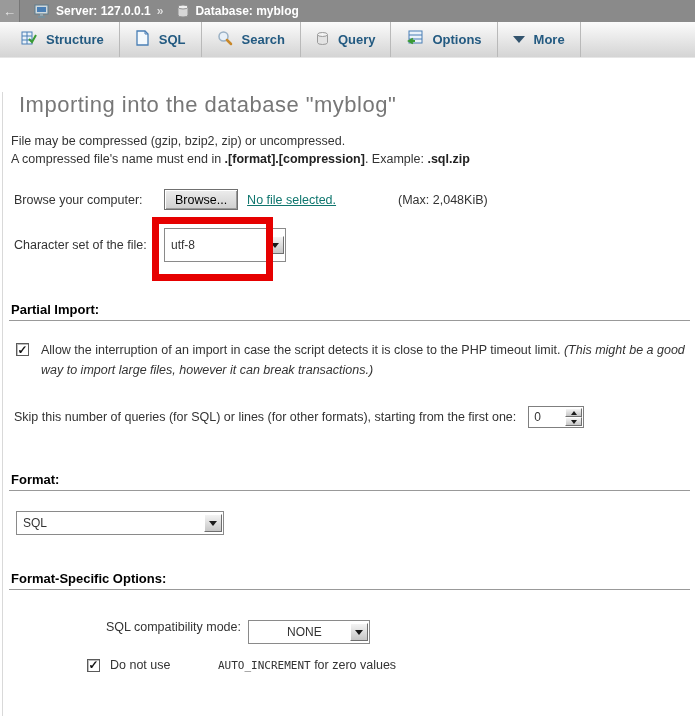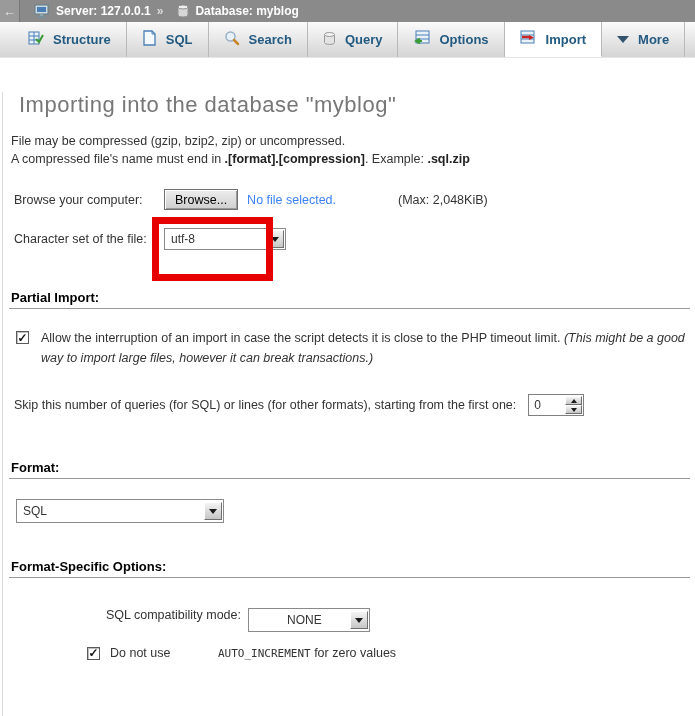--- a/index.html
+++ b/index.html
@@ -26,21 +26,21 @@
   
   .tabs {
     height:36px; background:linear-gradient(#fbfbfb,#d4d4d4);
     display:flex; align-items:stretch; border-bottom:1px solid #e6e6e6;
   }
   .tab {
     display:flex; align-items:center; gap:9px; padding:0 15px;
     border-right:1px solid #b9b9b9; cursor:pointer;
     color:#235a81; font-weight:bold; font-size:13px; white-space:nowrap;
   }
-  .tab:first-child { padding-left:28px; }
+  .tab:first-child { padding-left:21px; }
   .tab.active { background:#fff; border-bottom:1px solid #fff; }
   .tri-dn-blue {
     width:0; height:0; border-left:6px solid transparent;
     border-right:6px solid transparent; border-top:7px solid #33546e;
   }
 
   
   .content {
     margin-left:2px; border-left:1px solid #d9d9d9;
     padding:0 5px 0 6px; height:658px; position:relative; background:#fff;
@@ -69,21 +69,21 @@
     height:21px; padding:0 10px; font-size:12.5px; color:#000;
     background:linear-gradient(#ededed,#cfcfcf);
     border:1px solid #707070;
     box-shadow: inset 1px 1px 0 #fff, inset -1px -1px 0 #9a9a9a;
     cursor:pointer; font-family:"Liberation Sans", sans-serif;
   }
 
   
   .select-classic {
     display:inline-flex; align-items:center; background:#fff;
-    border:1px solid #8a8a8a; height:22px; cursor:pointer;
+    border:1px solid #8a8a8a; height:34px; cursor:pointer;
   }
   .select-classic .sel-val { flex:1; padding:0 6px; font-size:12px; color:#333; white-space:nowrap; overflow:hidden; }
   .sel-arrow {
     width:18px; height:18px; margin:1px; flex:0 0 18px;
     background:linear-gradient(#f4f4f4,#c6c6c6);
     border:1px solid; border-color:#fff #6f6f6f #6f6f6f #fff;
     display:flex; align-items:center; justify-content:center;
   }
   .tri-dn {
     width:0; height:0; border-left:4px solid transparent;
@@ -131,21 +131,21 @@
   .zero-row .zr-text { margin-left:10px; }
   .mono { font-family:"DejaVu Sans Mono", monospace; font-size:11px;margin-left:44px; }
 
   
   .annotation-rect {
     position:absolute; left:152px; top:217px; width:121px; height:64px;
     border:7px solid #e60000; z-index:20; pointer-events:none;
   }
 
   .maxsize { margin-left:62px; color:#333; }
-  .nofile { margin-left:9px; color:#3b82f6; }
+  .nofile { margin-left:9px; color:#0f766e;text-decoration:underline; }
 </style>
 </head>
 <body>
 
 <header class="topbar">
   <span class="back-btn">←</span>
   <span class="crumb-icon">
     <svg width="16" height="15" viewBox="0 0 16 15">
       <rect x="1" y="1" width="13" height="9" fill="#cfd8dc" stroke="#607d8b"></rect>
       <rect x="3" y="3" width="9" height="5" fill="#4a7fb5"></rect>
@@ -208,32 +208,20 @@
     <span>
       <svg width="17" height="16" viewBox="0 0 17 16">
         <rect x="3" y="1" width="13" height="12" fill="#eaf2f9" stroke="#4a7fb5"></rect>
         <line x1="3" y1="5" x2="16" y2="5" stroke="#4a7fb5"></line>
         <line x1="3" y1="9" x2="16" y2="9" stroke="#4a7fb5"></line>
         <path d="M9 7 l-5 0 M7 4.5 l-4 2.5 l4 2.5" transform="translate(0,4)" fill="none" stroke="#3a9b35" stroke-width="2"></path>
       </svg>
     </span>
     <span>Options</span>
   </div>
-  <div class="tab active">
-    <span>
-      <svg width="17" height="16" viewBox="0 0 17 16">
-        <rect x="1" y="1" width="13" height="12" fill="#eaf2f9" stroke="#4a7fb5"></rect>
-        <line x1="1" y1="5" x2="14" y2="5" stroke="#4a7fb5"></line>
-        <line x1="1" y1="9" x2="14" y2="9" stroke="#4a7fb5"></line>
-        <line x1="2" y1="7" x2="9" y2="7" stroke="#cc2222" stroke-width="2.4"></line>
-        <path d="M9 9.5 l5 2.5 l-5 2.5 z" transform="translate(0,-4.5)" fill="#cc2222"></path>
-      </svg>
-    </span>
-    <span>Import</span>
-  </div>
   <div class="tab">
     <span class="tri-dn-blue"></span>
     <span>More</span>
   </div>
 </nav>
 
 <main class="content">
 
   <h1 class="page-title">Importing into the database "myblog"</h1>
 

